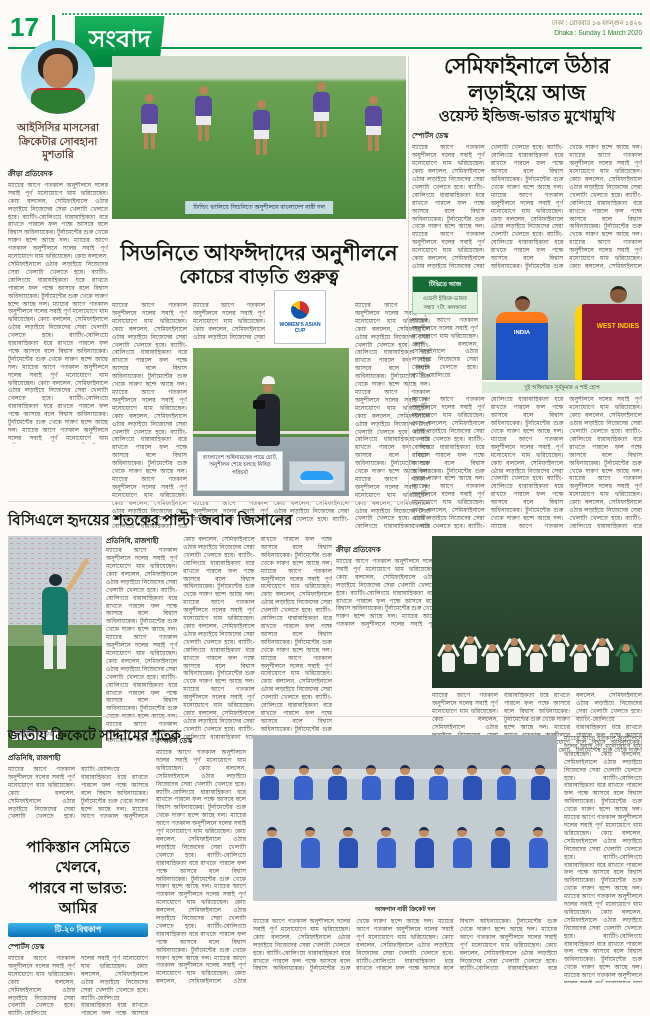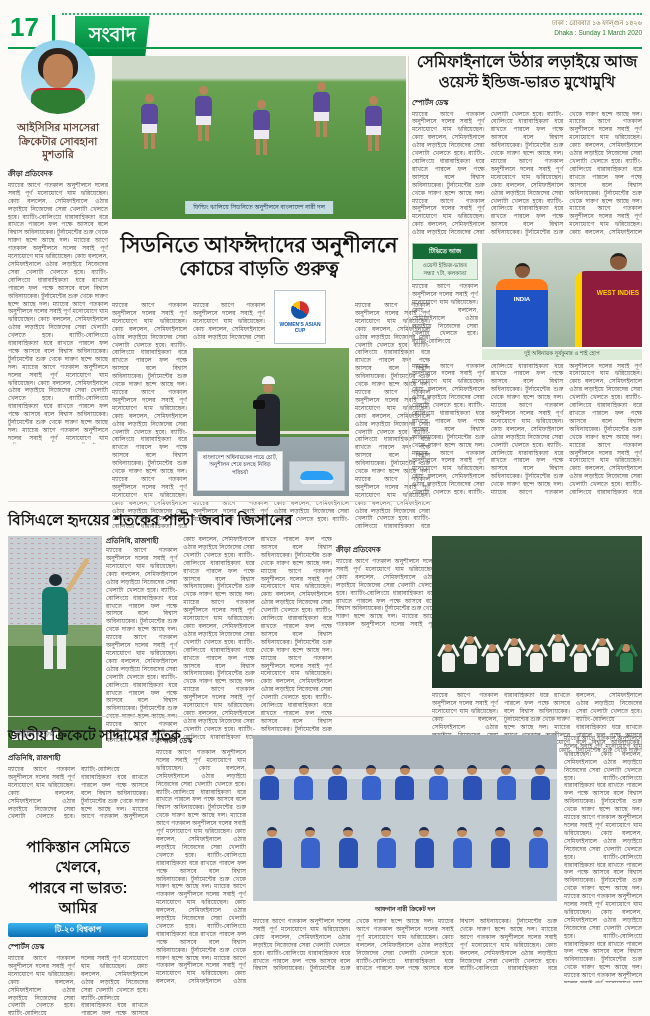--- a/index.html
+++ b/index.html
@@ -5,21 +5,21 @@
   html,body{margin:0;padding:0;background:#e8e6e0;}
   *{box-sizing:border-box;font-family:"Liberation Sans","DejaVu Sans",sans-serif;}
   .paper{position:relative;width:650px;height:1016px;background:#fcfbf7;margin:0 auto;overflow:hidden;}
 
   
   .pagenum{position:absolute;left:10px;top:12px;font-size:26px;font-weight:bold;color:#00a04c;}
   .pagenum-bar{position:absolute;left:52px;top:15px;width:3px;height:27px;background:#00a04c;}
   .dotline-top{position:absolute;left:62px;right:8px;top:13px;border-top:2px dotted #35b06b;}
   .masthead{position:absolute;left:64px;top:16px;display:flex;align-items:stretch;background:#fcfbf7;padding:0 6px;}
   .mh-khelar{border:2px solid #00a04c;color:#00a04c;font-size:19px;font-weight:bold;padding:2px 12px;background:#fff;}
-  .mh-songbad{background:linear-gradient(180deg,#18b45f,#00823c);color:#fff;font-size:19px;font-weight:bold;padding:4px 14px;margin-left:5px;clip-path:polygon(0 0,100% 0,94% 100%,0 100%);}
+  .mh-songbad{background:linear-gradient(180deg,#18b45f,#00823c);color:#fff;font-size:25px;font-weight:bold;padding:4px 14px;margin-left:5px;clip-path:polygon(0 0,100% 0,94% 100%,0 100%);}
   .dates{position:absolute;right:8px;top:18px;text-align:right;line-height:1.5;}
   .date-bn{font-size:6.5px;color:#6b5d2f;}
   .date-en{font-size:6.5px;color:#2e7d32;}
   .hdr-rule{position:absolute;left:8px;right:8px;top:47px;border-top:2px solid #0a9a4c;}
 
   
   .greek{font-size:6px;line-height:1.32;color:#4a4a4a;text-align:justify;overflow:hidden;word-break:break-word;}
   .cols2{column-count:2;column-gap:6px;column-fill:auto;}
   .cols3{column-count:3;column-gap:6px;column-fill:auto;}
   .byline{font-size:7px;font-weight:bold;color:#222;margin-bottom:2px;}
@@ -38,21 +38,21 @@
   
   .cphoto{position:absolute;left:112px;top:56px;width:294px;height:163px;overflow:hidden;background:linear-gradient(180deg,#cfd9c8 0,#cfd9c8 22px,#6aa352 26px,#4d8a3e 100%);}
   .player{position:absolute;width:26px;}
   .player .head{width:9px;height:9px;border-radius:50%;background:#b9845c;margin:0 auto;}
   .player .torso{width:17px;height:20px;border-radius:5px 5px 2px 2px;background:#5b4a9e;margin:1px auto 0;}
   .player .shorts{width:15px;height:9px;background:#ece9f2;margin:0 auto;}
   .player .legs{width:11px;height:16px;margin:0 auto;background:linear-gradient(90deg,#b9845c 0 4px,transparent 4px 7px,#b9845c 7px);}
   .cphoto-cap{position:absolute;left:50%;transform:translateX(-50%);bottom:5px;background:#cfe3efE6;background:rgba(207,227,239,.92);color:#15324a;font-size:6px;padding:1px 8px;white-space:nowrap;}
 
   
-  .chead{position:absolute;left:112px;top:232px;width:294px;text-align:center;color:#141414;}
+  .chead{position:absolute;left:112px;top:240px;width:294px;text-align:center;color:#141414;}
   .chead .l1{font-size:21px;font-weight:bold;line-height:1.25;}
   .chead .l2{font-size:19px;font-weight:bold;line-height:1.2;}
   .cart{position:absolute;left:112px;top:302px;width:318px;height:226px;}
   .cart .c1{position:absolute;left:0;top:0;width:75px;height:226px;}
   .cart .c2t{position:absolute;left:81px;top:0;width:72px;height:40px;}
   .cart .c4{position:absolute;left:243px;top:0;width:75px;height:226px;}
   .asiacup{position:absolute;left:162px;top:-12px;width:52px;height:54px;background:#fff;border:1px solid #b9c4cc;display:flex;flex-direction:column;align-items:center;justify-content:center;}
   .asiacup .swoosh{width:18px;height:18px;border-radius:50%;background:conic-gradient(#d32f2f 0 120deg,#1156a8 120deg 300deg,#ffc107 300deg);}
   .asiacup .t{font-size:5px;font-weight:bold;color:#1156a8;text-align:center;margin-top:2px;line-height:1.2;}
   .fieldphoto{position:absolute;left:81px;top:46px;width:156px;height:148px;overflow:hidden;background:linear-gradient(180deg,#79a55f 0,#5c8f46 60%,#9aa7ad 60%,#8a979d 100%);}
@@ -63,21 +63,21 @@
   .camwoman .bodyd{width:24px;height:52px;border-radius:8px 8px 4px 4px;background:#23262e;margin:1px auto 0;}
   .camwoman .cam{position:absolute;left:2px;top:24px;width:12px;height:9px;background:#111;border-radius:2px;}
   .inset-cap{position:absolute;left:4px;bottom:5px;width:86px;height:40px;background:rgba(255,255,255,.94);border:1px solid #cfd6da;font-size:5.5px;line-height:1.35;color:#223;padding:2px 3px;text-align:center;}
   .shoe-inset{position:absolute;right:4px;bottom:5px;width:56px;height:30px;background:#cdd6db;border:1px solid #b5bfc5;}
   .shoe{position:absolute;left:10px;top:9px;width:34px;height:13px;border-radius:10px 14px 4px 4px;background:#2a9df4;box-shadow:inset 0 -4px 0 #e8eef2;}
   .cart .c23b{position:absolute;left:81px;top:198px;width:156px;height:28px;}
 
   
   .rart{position:absolute;left:412px;top:52px;width:230px;}
   .rart .h{text-align:center;color:#141414;font-weight:bold;}
-  .rart .h .l1{font-size:16px;line-height:1.3;}
+  .rart .h .l1{font-size:21px;line-height:1.3;}
   .rart .h .l2{font-size:15px;line-height:1.25;}
   .rart .byline{margin-top:5px;}
   .rg1{height:128px;margin-top:2px;}
   .midrow{display:flex;margin-top:4px;}
   .tvcol{width:66px;flex:none;}
   .tvbox{border:1px solid #9fc9a8;}
   .tvbox .tvh{background:#166b37;color:#fff;font-size:6px;font-weight:bold;text-align:center;padding:2px 0;}
   .tvbox .tvb{background:#e3f2e3;font-size:5.5px;color:#1c3a24;text-align:center;padding:2px 1px;line-height:1.5;}
   .tvcol .greek{margin-top:3px;height:62px;}
   .jerseys{flex:1;margin-left:4px;height:104px;position:relative;overflow:hidden;background:linear-gradient(180deg,#cdd6cd,#9db39d);}

